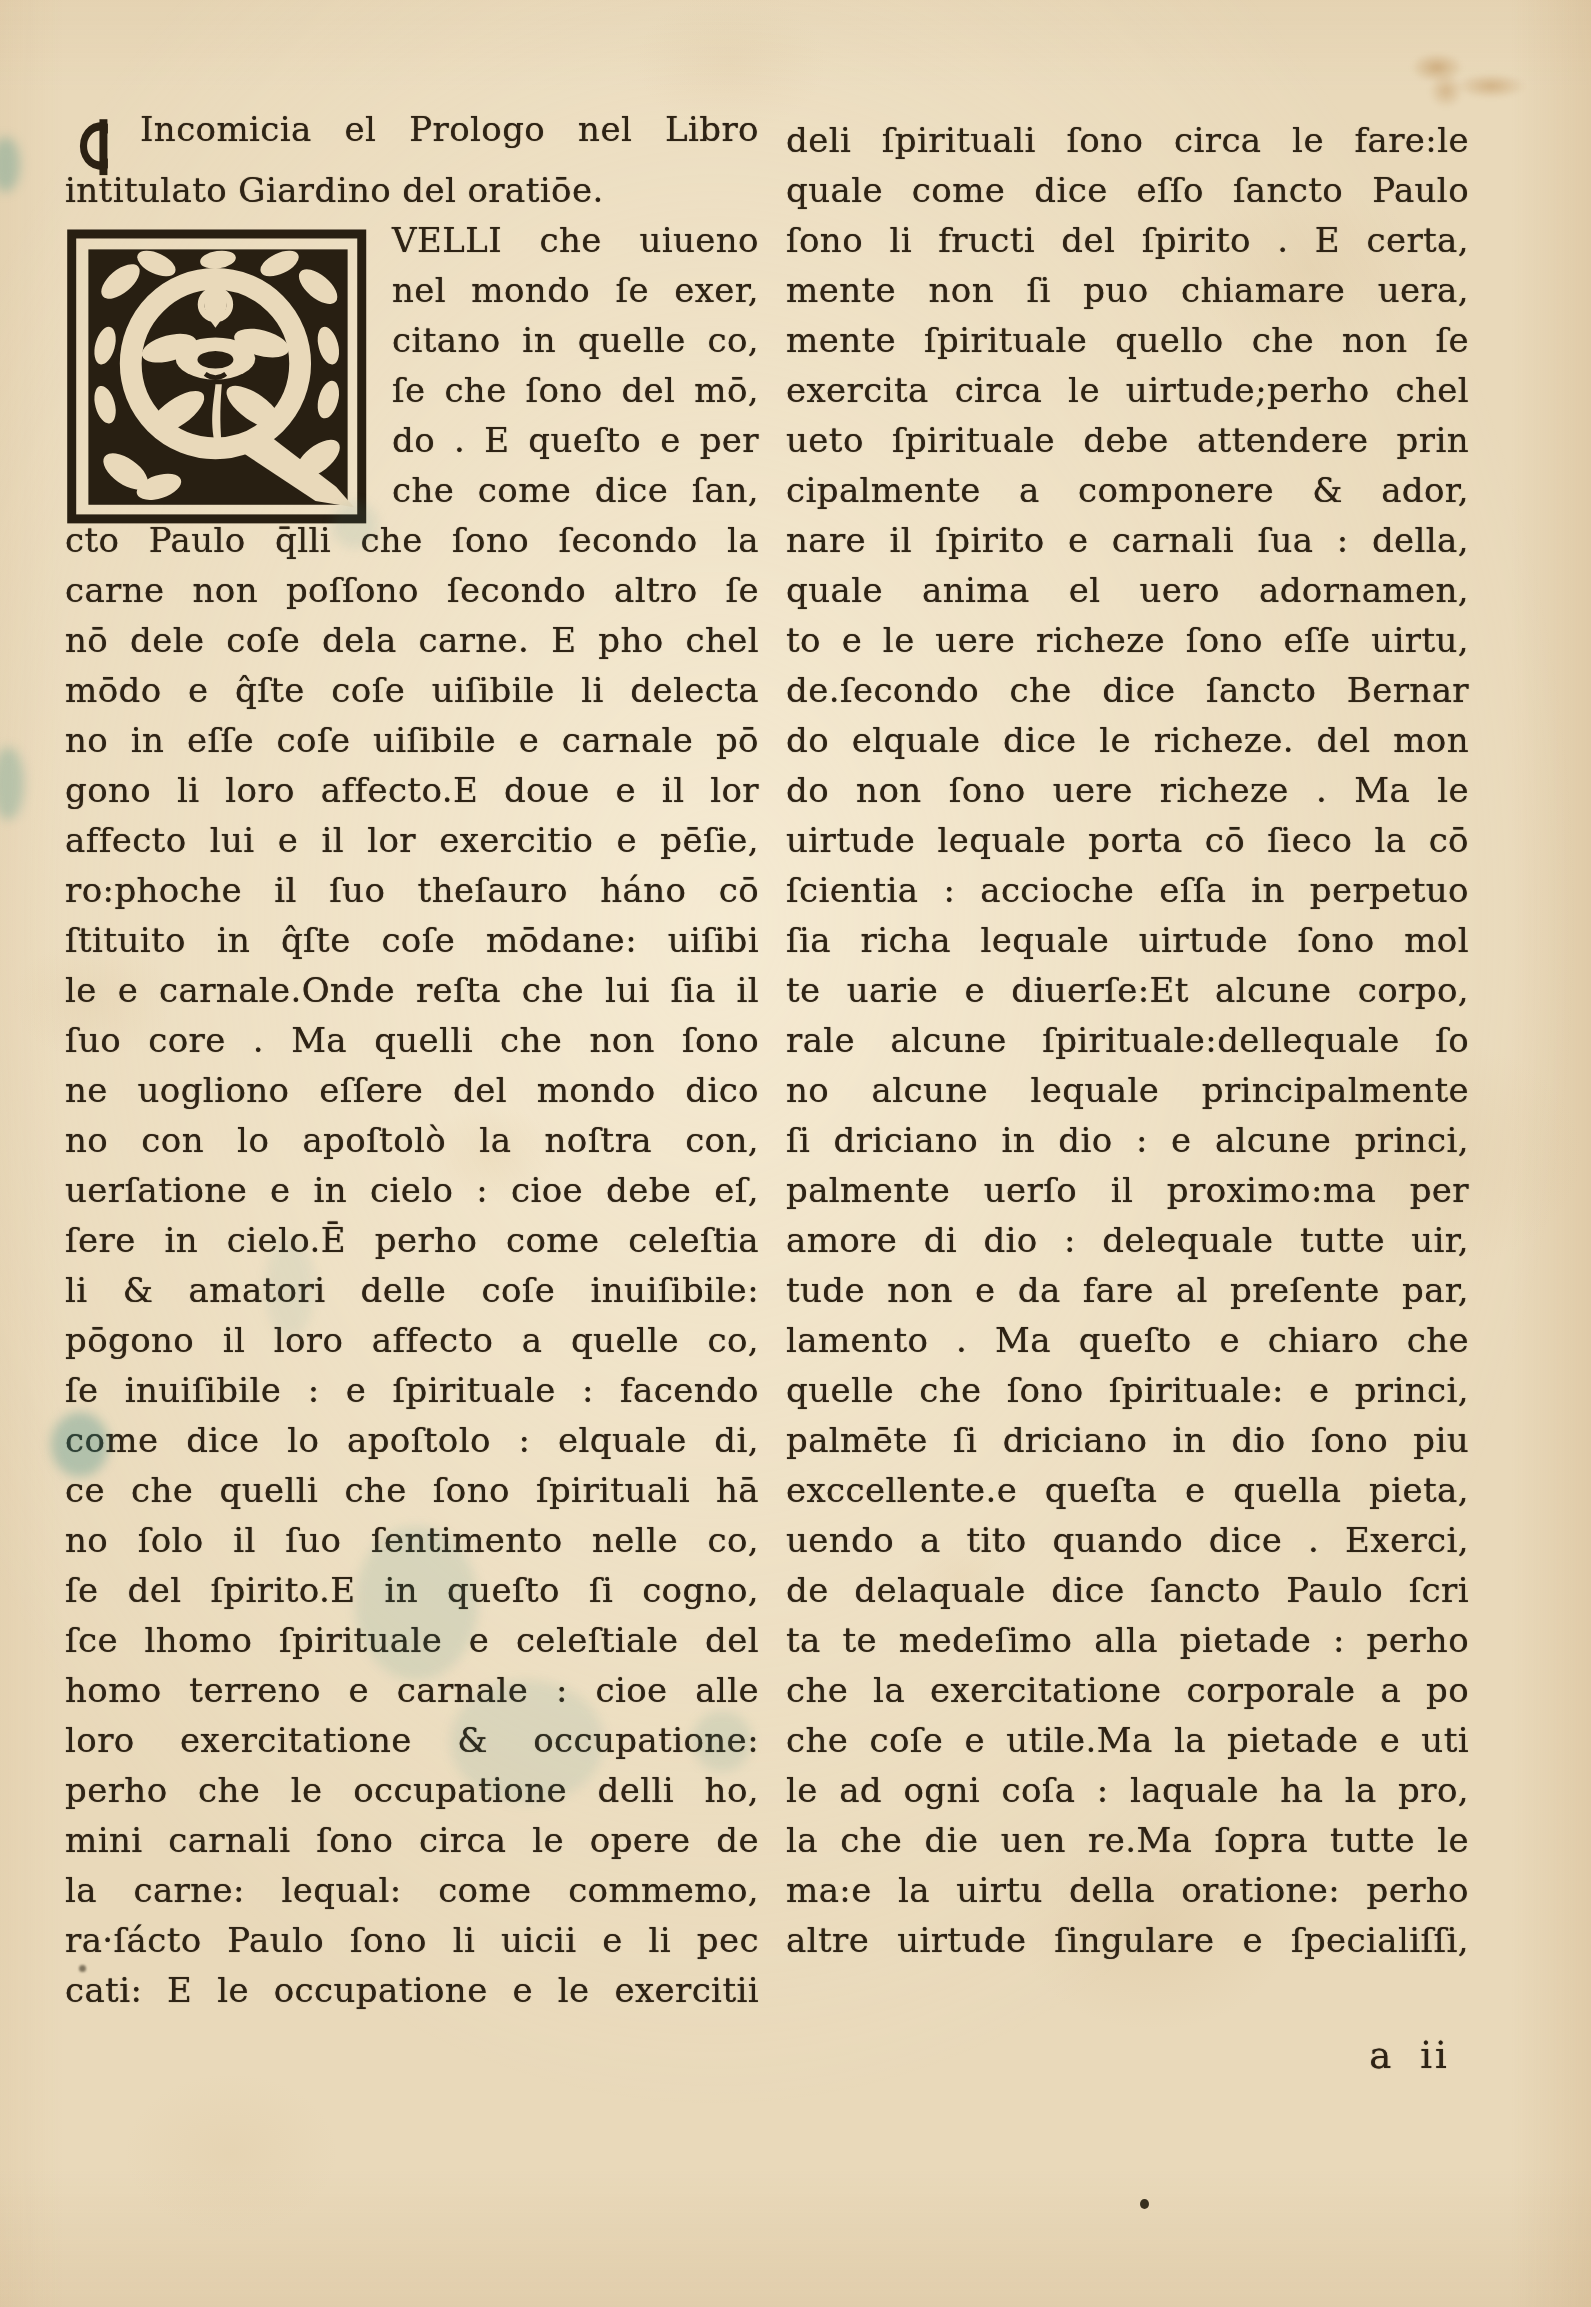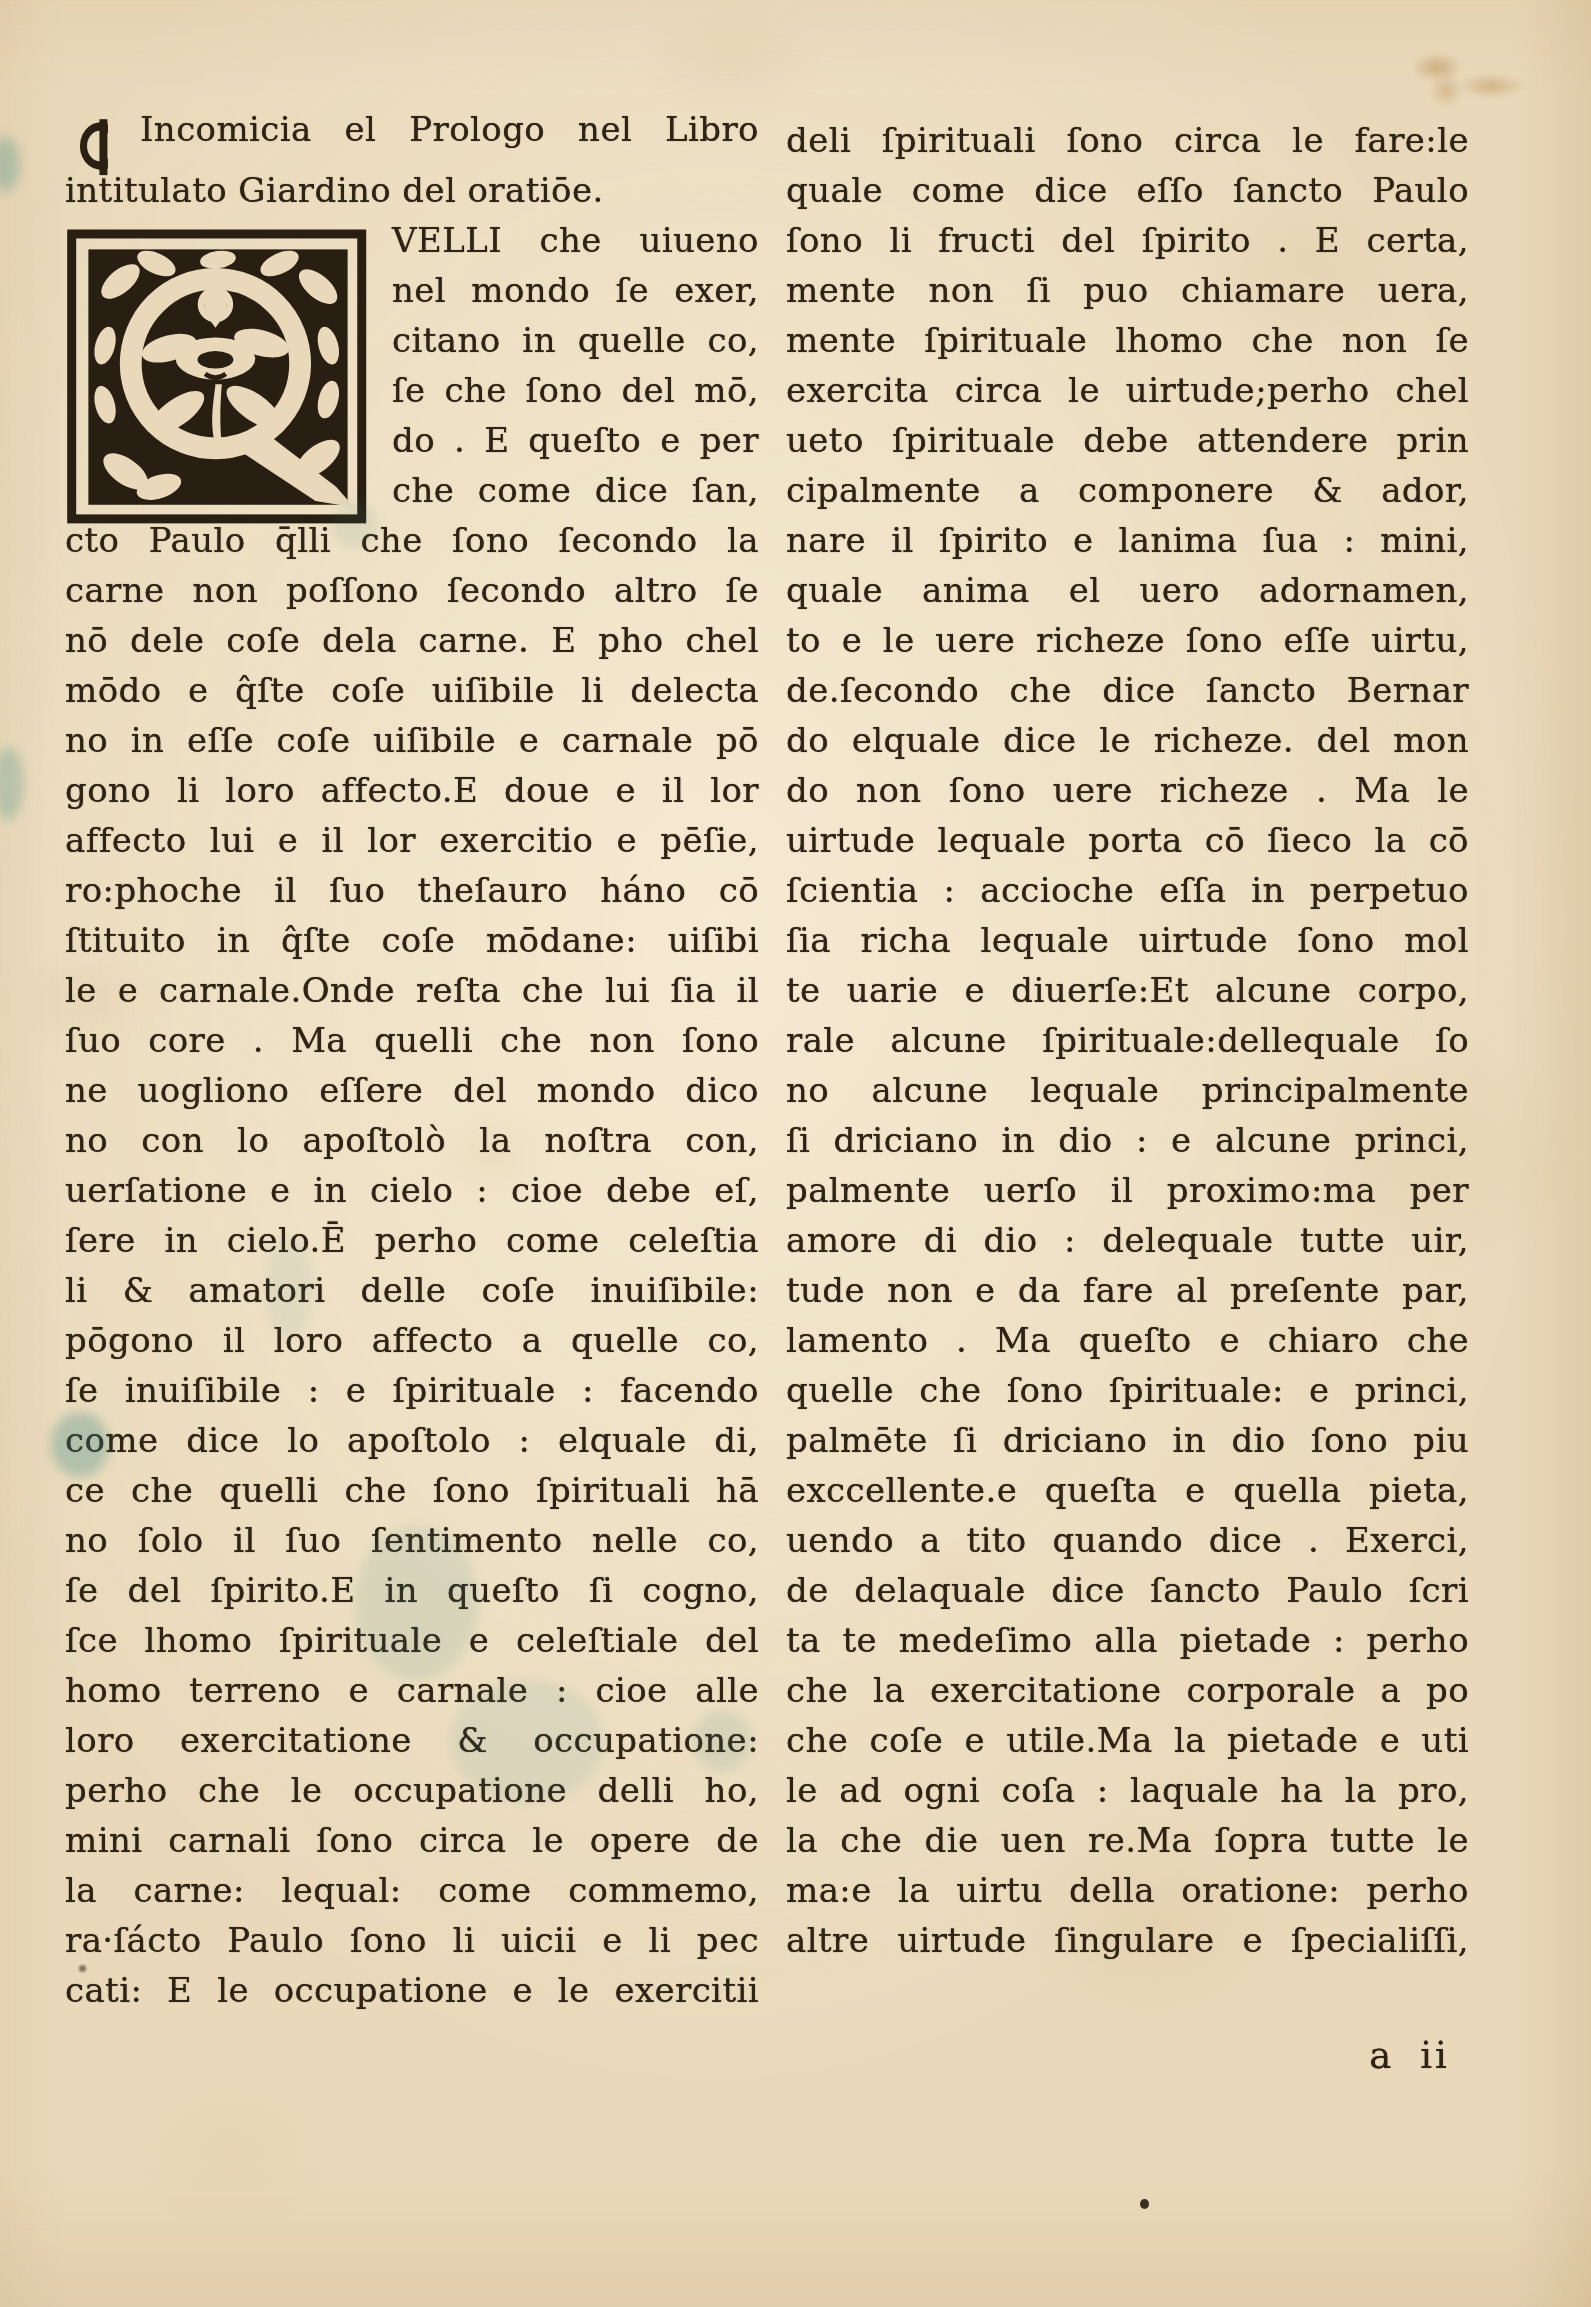--- a/index.html
+++ b/index.html
@@ -156,25 +156,25 @@
       <div class="line">mini carnali ſono circa le opere de</div>
       <div class="line">la carne: lequal: come commemo,</div>
       <div class="line">ra·ſácto Paulo ſono li uicii e li pec</div>
       <div class="line">cati: E le occupatione e le exercitii</div>
     </div>
   <div class="col col-right">
       <div class="line">deli ſpirituali ſono circa le fare:le</div>
       <div class="line">quale come dice eſſo ſancto Paulo</div>
       <div class="line">ſono li fructi del ſpirito . E certa,</div>
       <div class="line">mente non ſi puo chiamare uera,</div>
-      <div class="line">mente ſpirituale lhomo che non ſe</div>
+      <div class="line">mente ſpirituale quello che non ſe</div>
       <div class="line">exercita circa le uirtude;perho chel</div>
       <div class="line">ueto ſpirituale debe attendere prin</div>
       <div class="line">cipalmente a componere &amp; ador,</div>
-      <div class="line">nare il ſpirito e lanima ſua : mini,</div>
+      <div class="line">nare il ſpirito e carnali ſua : della,</div>
       <div class="line">quale anima el uero adornamen,</div>
       <div class="line">to e le uere richeze ſono eſſe uirtu,</div>
       <div class="line">de.ſecondo che dice ſancto Bernar</div>
       <div class="line">do elquale dice le richeze. del mon</div>
       <div class="line">do non ſono uere richeze . Ma le</div>
       <div class="line">uirtude lequale porta cō ſieco la cō</div>
       <div class="line">ſcientia : accioche eſſa in perpetuo</div>
       <div class="line">ſia richa lequale uirtude ſono mol</div>
       <div class="line">te uarie e diuerſe:Et alcune corpo,</div>
       <div class="line">rale alcune ſpirituale:dellequale ſo</div>

